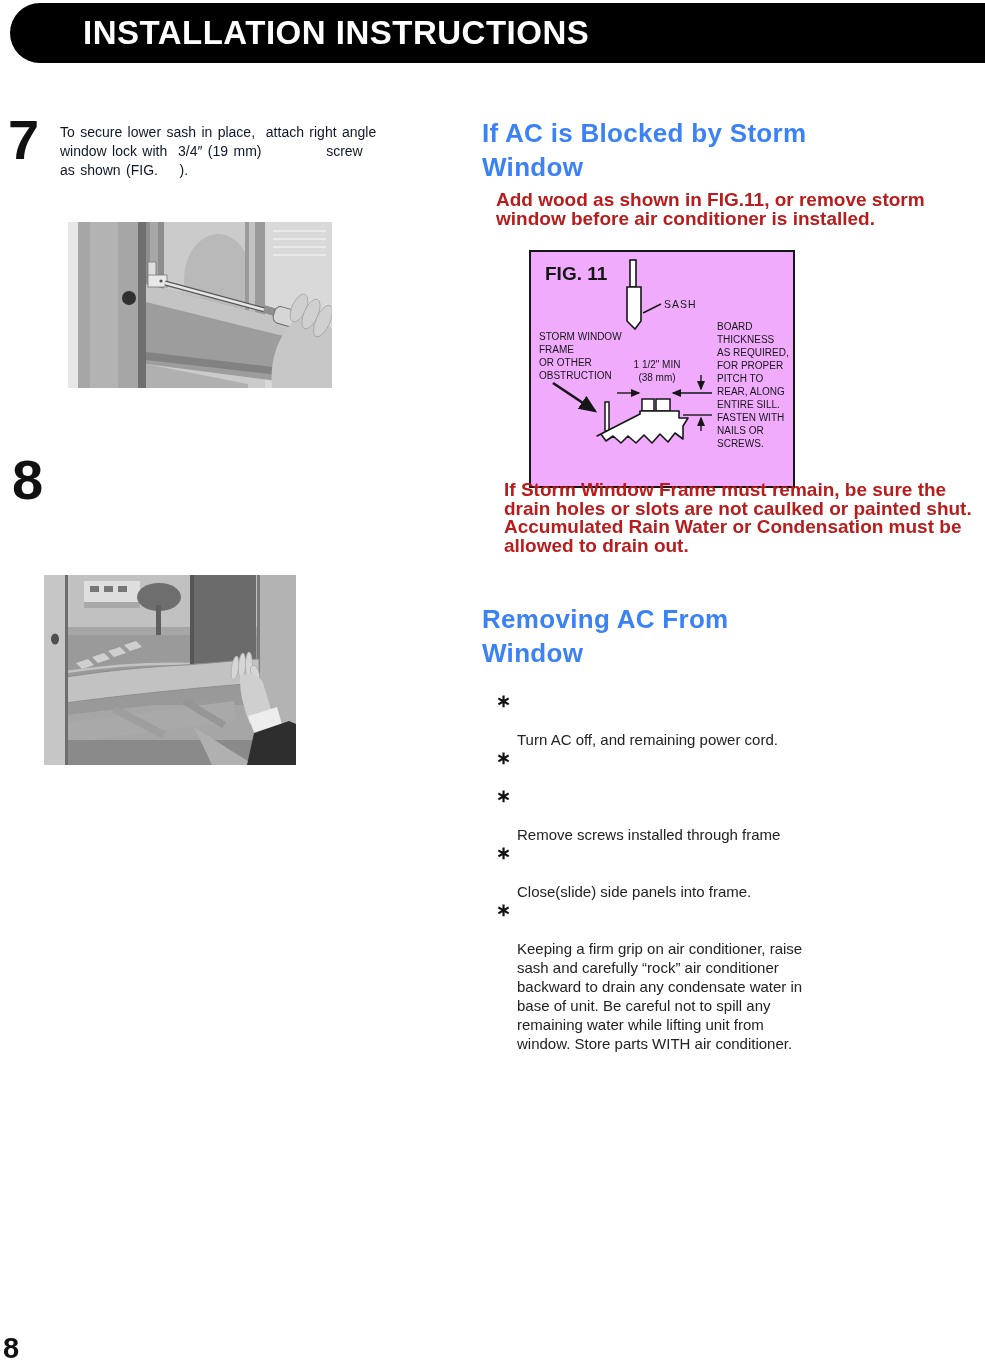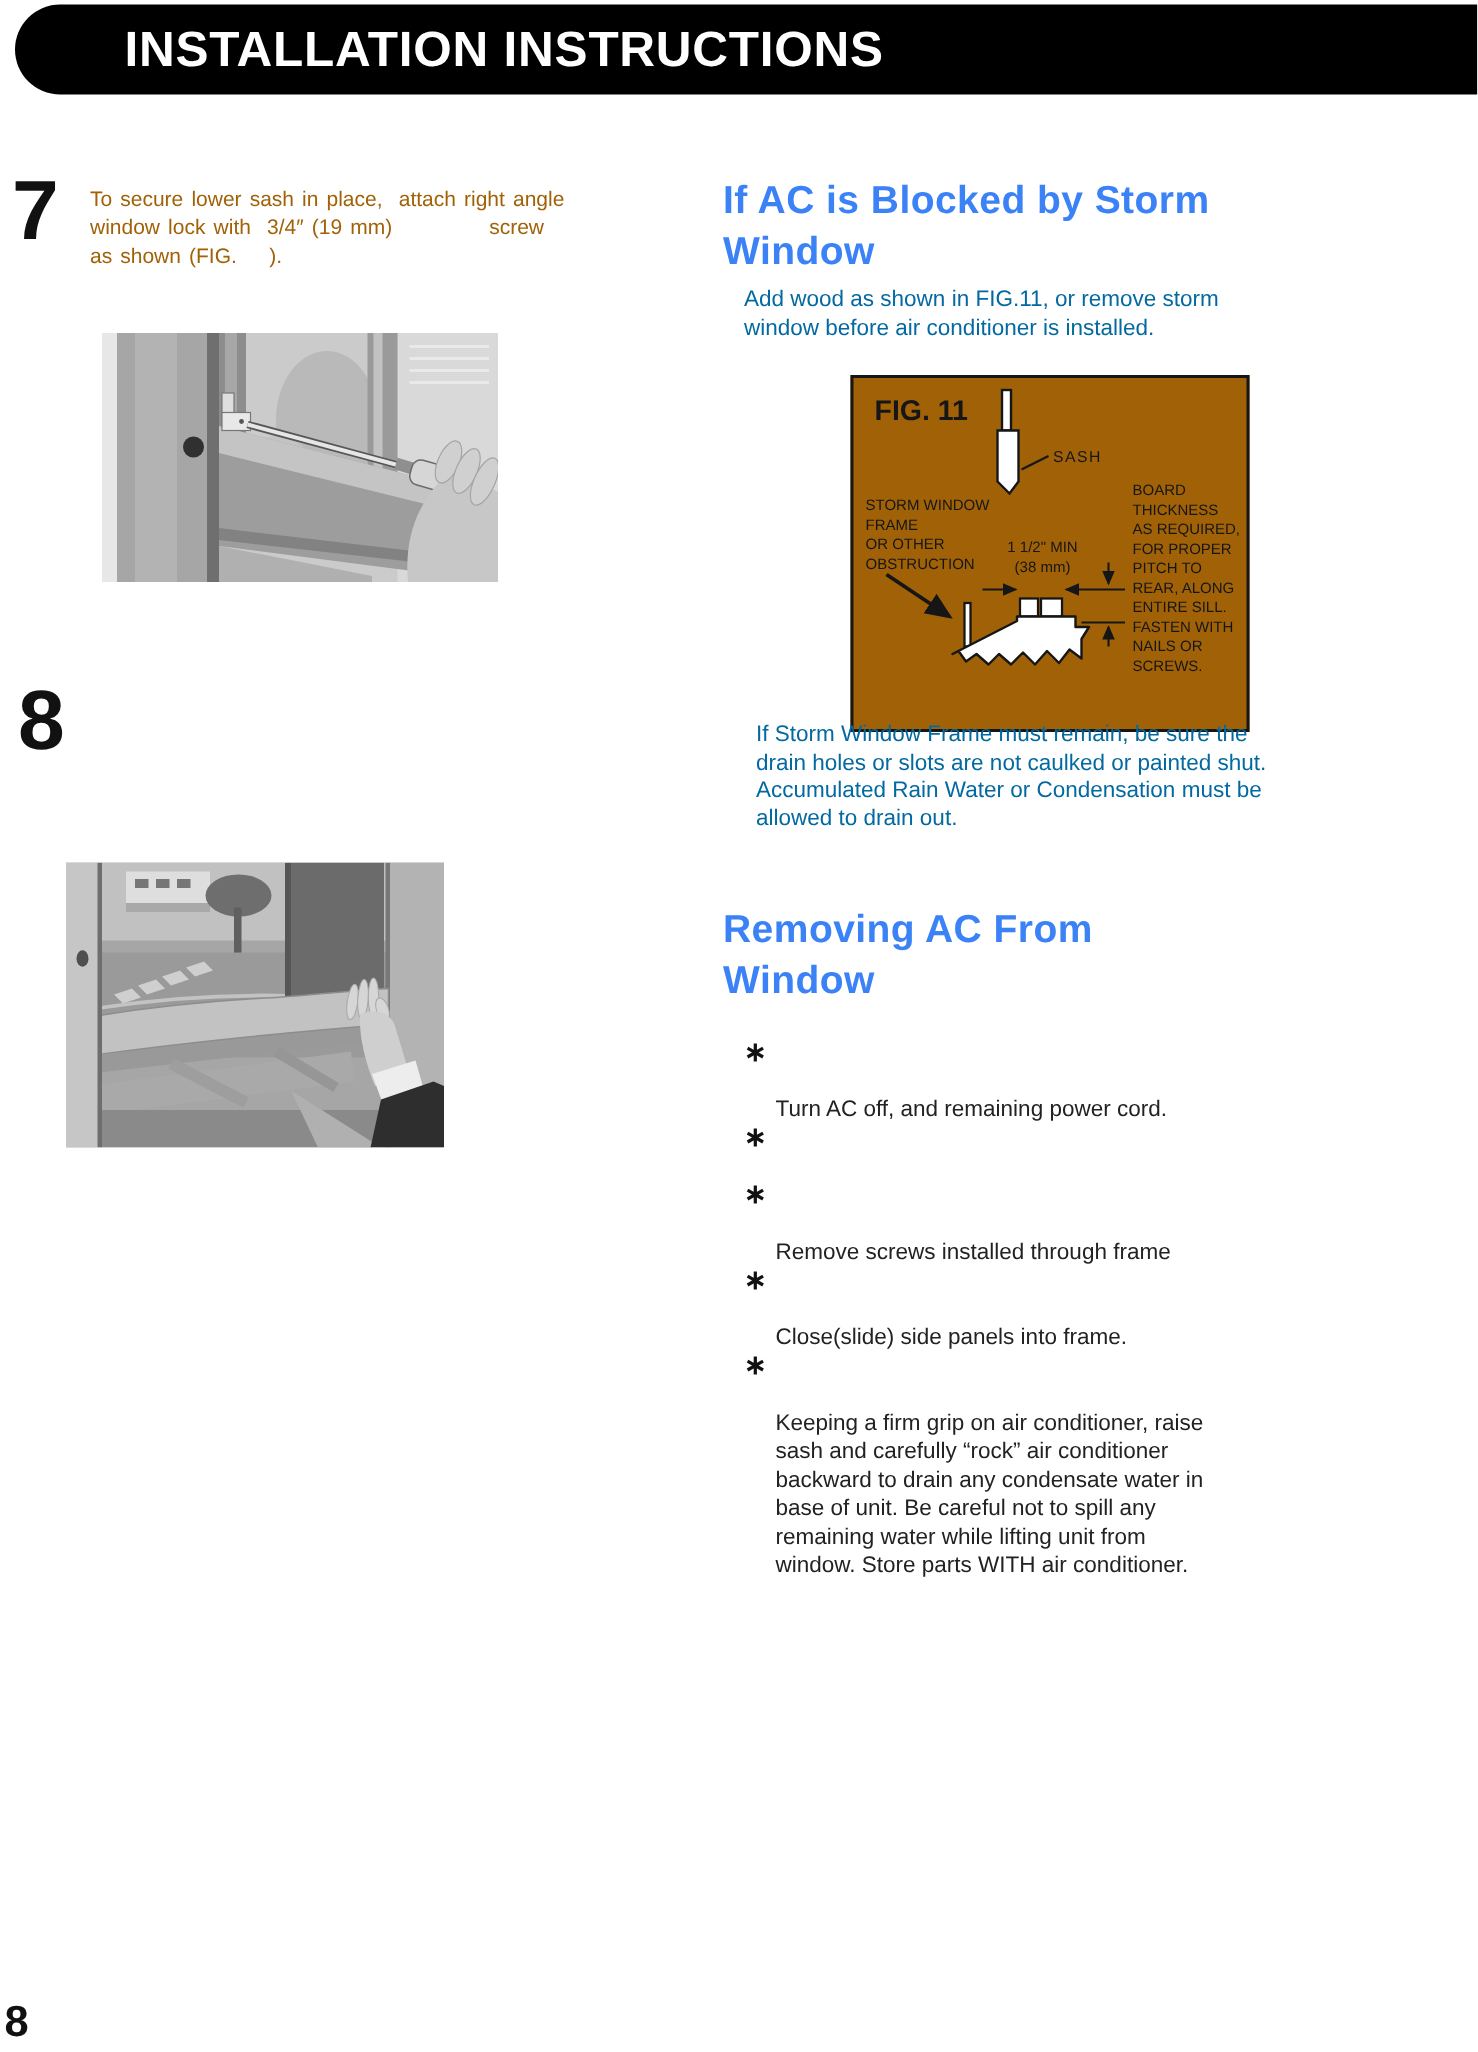--- a/index.html
+++ b/index.html
@@ -14,44 +14,44 @@
   }
   .header-title {
     margin-left:73px; font-size:33px; font-weight:bold; color:#ffffff;
     letter-spacing:0.5px; white-space:nowrap;
   }
   .step-number {
     position:absolute; font-size:56px; font-weight:bold; line-height:1; color:#111;
   }
   .step-text {
     position:absolute; font-size:14px; line-height:19px;
-    white-space:pre-wrap; word-spacing:1.5px; color:#a16207;
+    white-space:pre-wrap; word-spacing:1.5px; color:#0f172a;
   }
   #step7-num { left:8px;  top:112px; }
   #step7-text{ left:60px; top:123px; width:330px; }
   #step8-num { left:12px; top:452px; }
   #step8-text{ left:60px; top:462px; width:280px; font-size:15px; word-spacing:0.5px; }
   .photo { position:absolute; overflow:hidden; background:#cccccc; }
   #photo1 { left:68px; top:222px; width:264px; height:166px; }
   #photo2 { left:44px; top:575px; width:252px; height:190px; }
   .photo svg { display:block; width:100%; height:100%; }
   .section-heading {
     position:absolute; font-size:26px; font-weight:bold; line-height:34px;
     letter-spacing:0.3px; white-space:pre-line; color:#3b82f6;
   }
   #storm-heading   { left:482px; top:116px; }
   #removal-heading { left:482px; top:602px; }
   .body-par {
-    position:absolute; font-size:15px; line-height:18.5px; white-space:pre-line; color:#0369a1;
+    position:absolute; font-size:19px; line-height:18.5px; white-space:pre-line; color:#b91c1c;font-weight:bold;
   }
   #storm-intro { left:496px; top:191px; }
   #storm-note  { left:504px; top:481px; }
   #fig11 {
     position:absolute; left:529px; top:250px; width:266px; height:238px;
-    border:2px solid #161616; box-sizing:border-box; background:#a16207;margin-left:38px;
+    border:2px solid #161616; box-sizing:border-box; background:#f0abfc;
   }
   #fig11 svg { display:block; width:100%; height:100%; }
   #fig11 text { font-family:"Liberation Sans", sans-serif; fill:#161616; }
   .bullets {
     position:absolute; left:498px; top:692px; width:350px;
     list-style:none; margin:0; padding:0;
   }
   .bullets li {
     position:relative; padding-left:19px; font-size:15px; line-height:19px;
     white-space:pre-line; color:#222;

